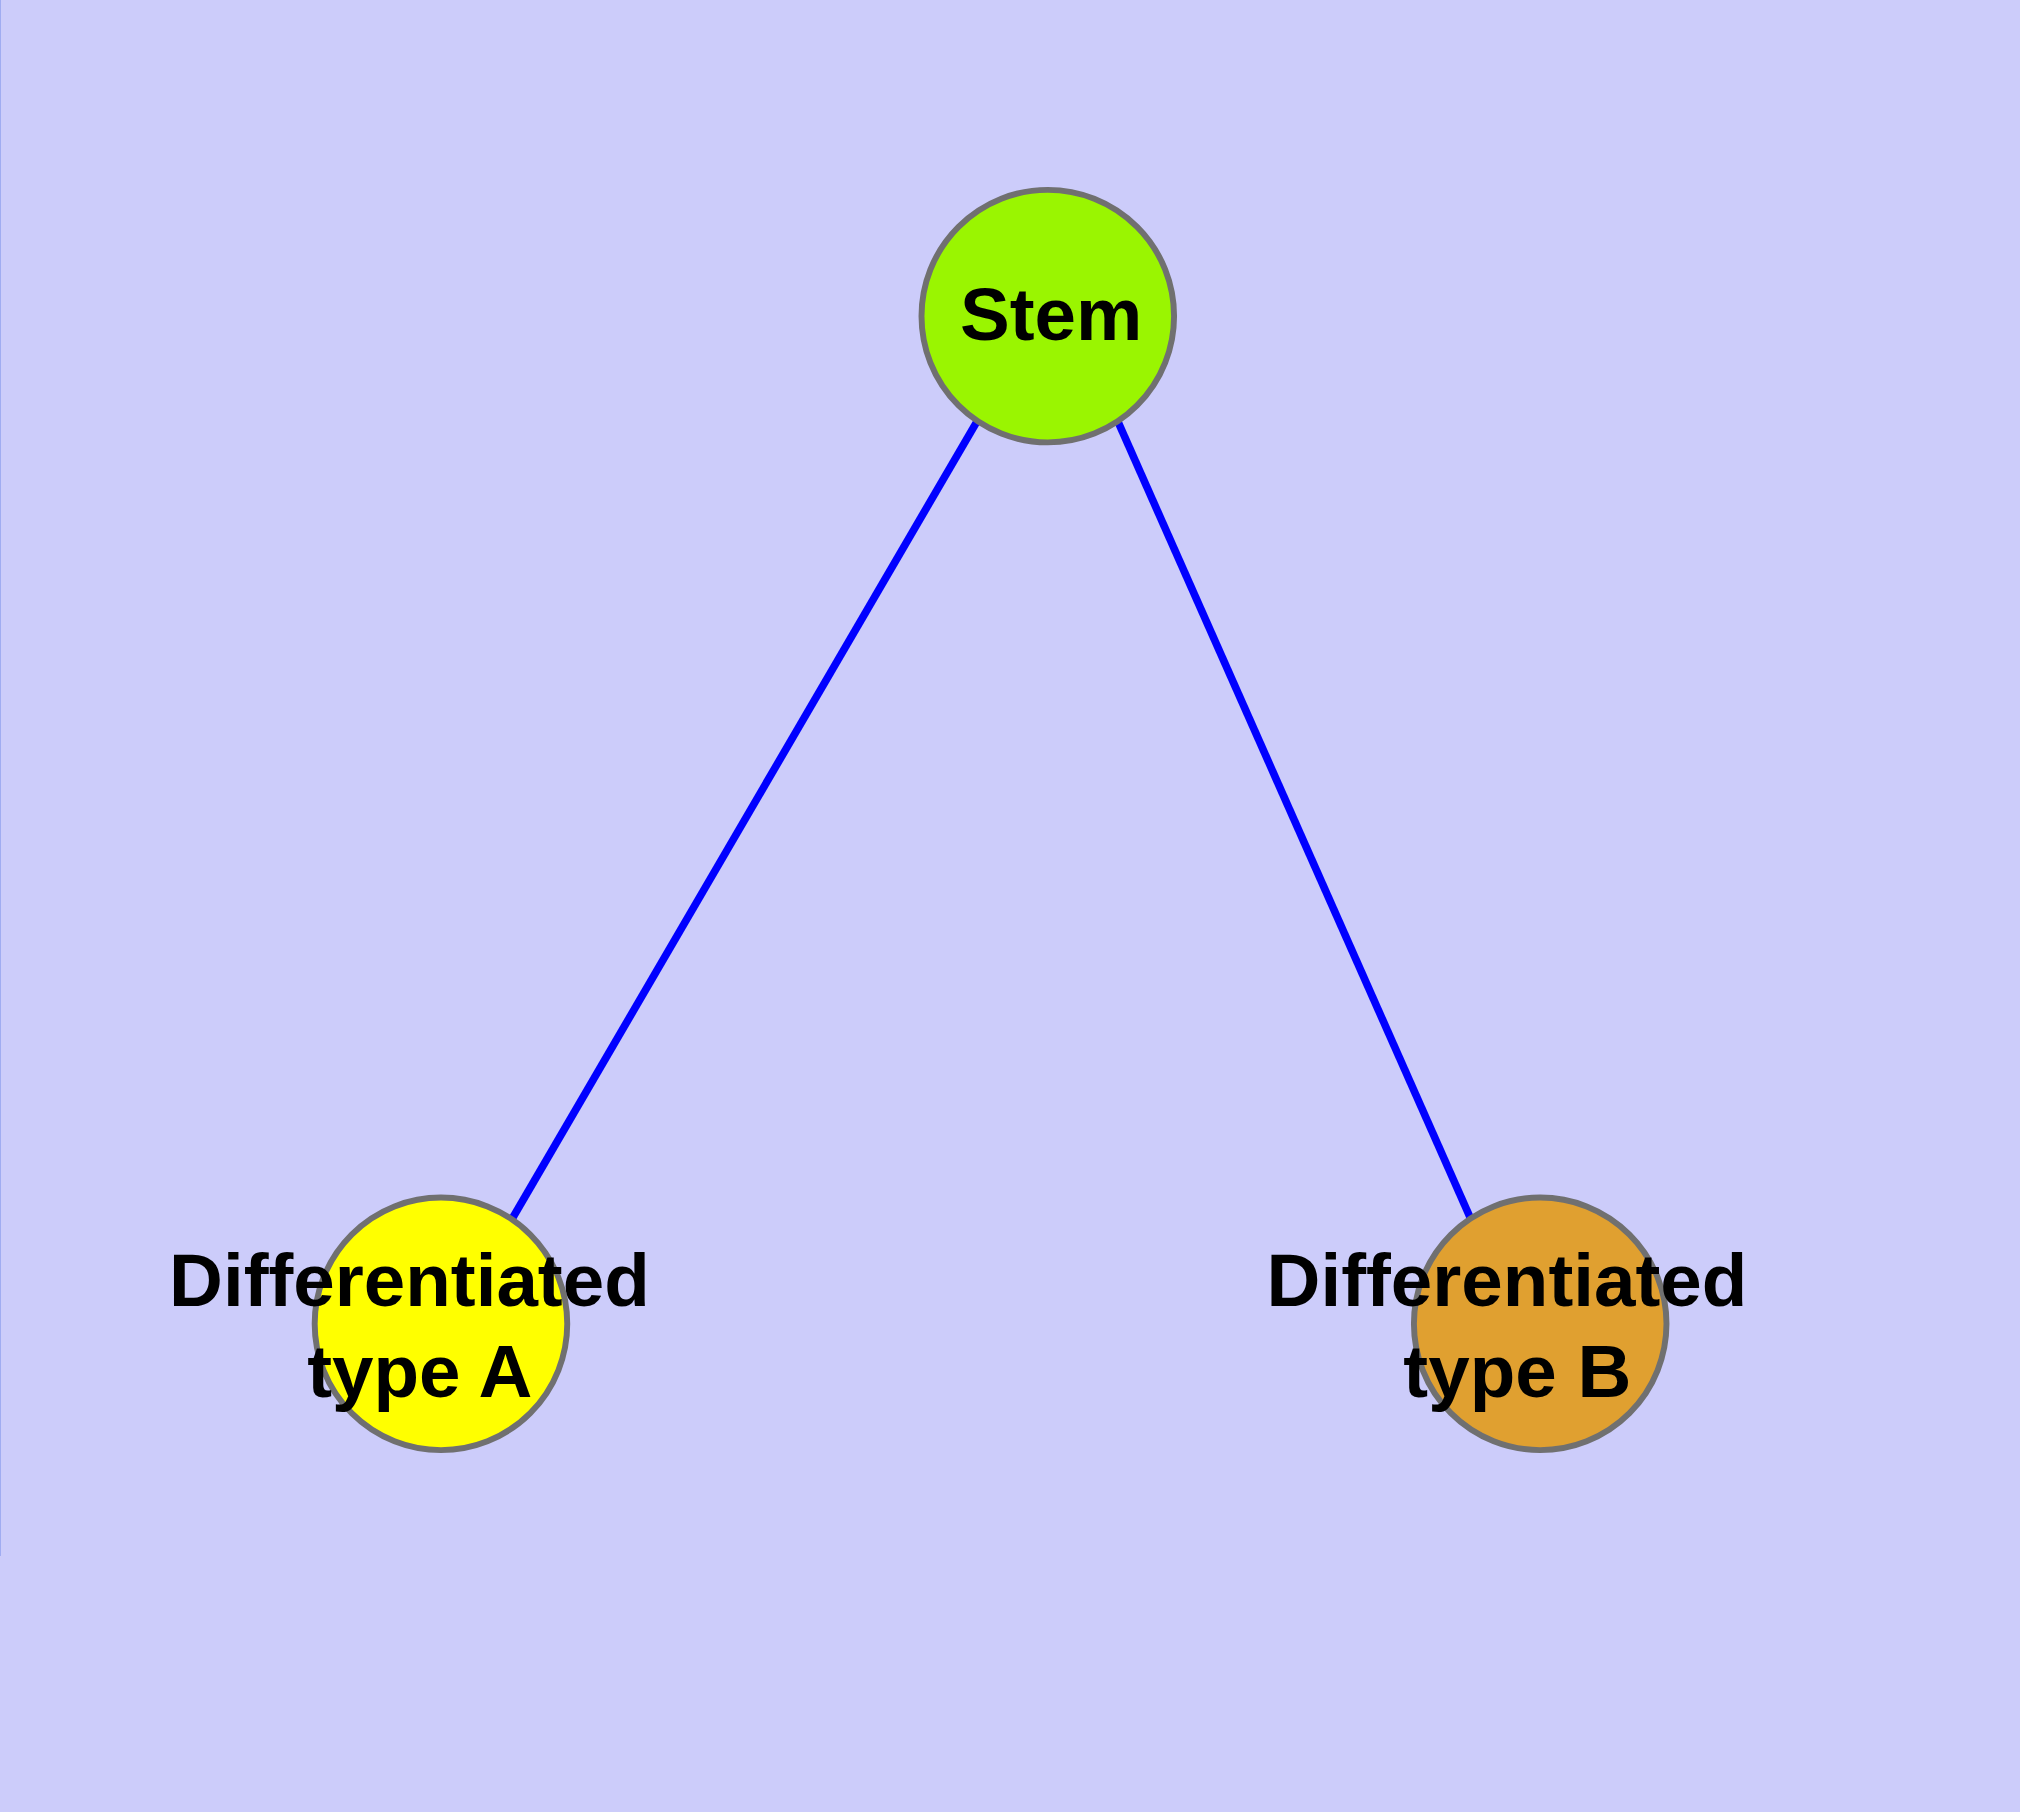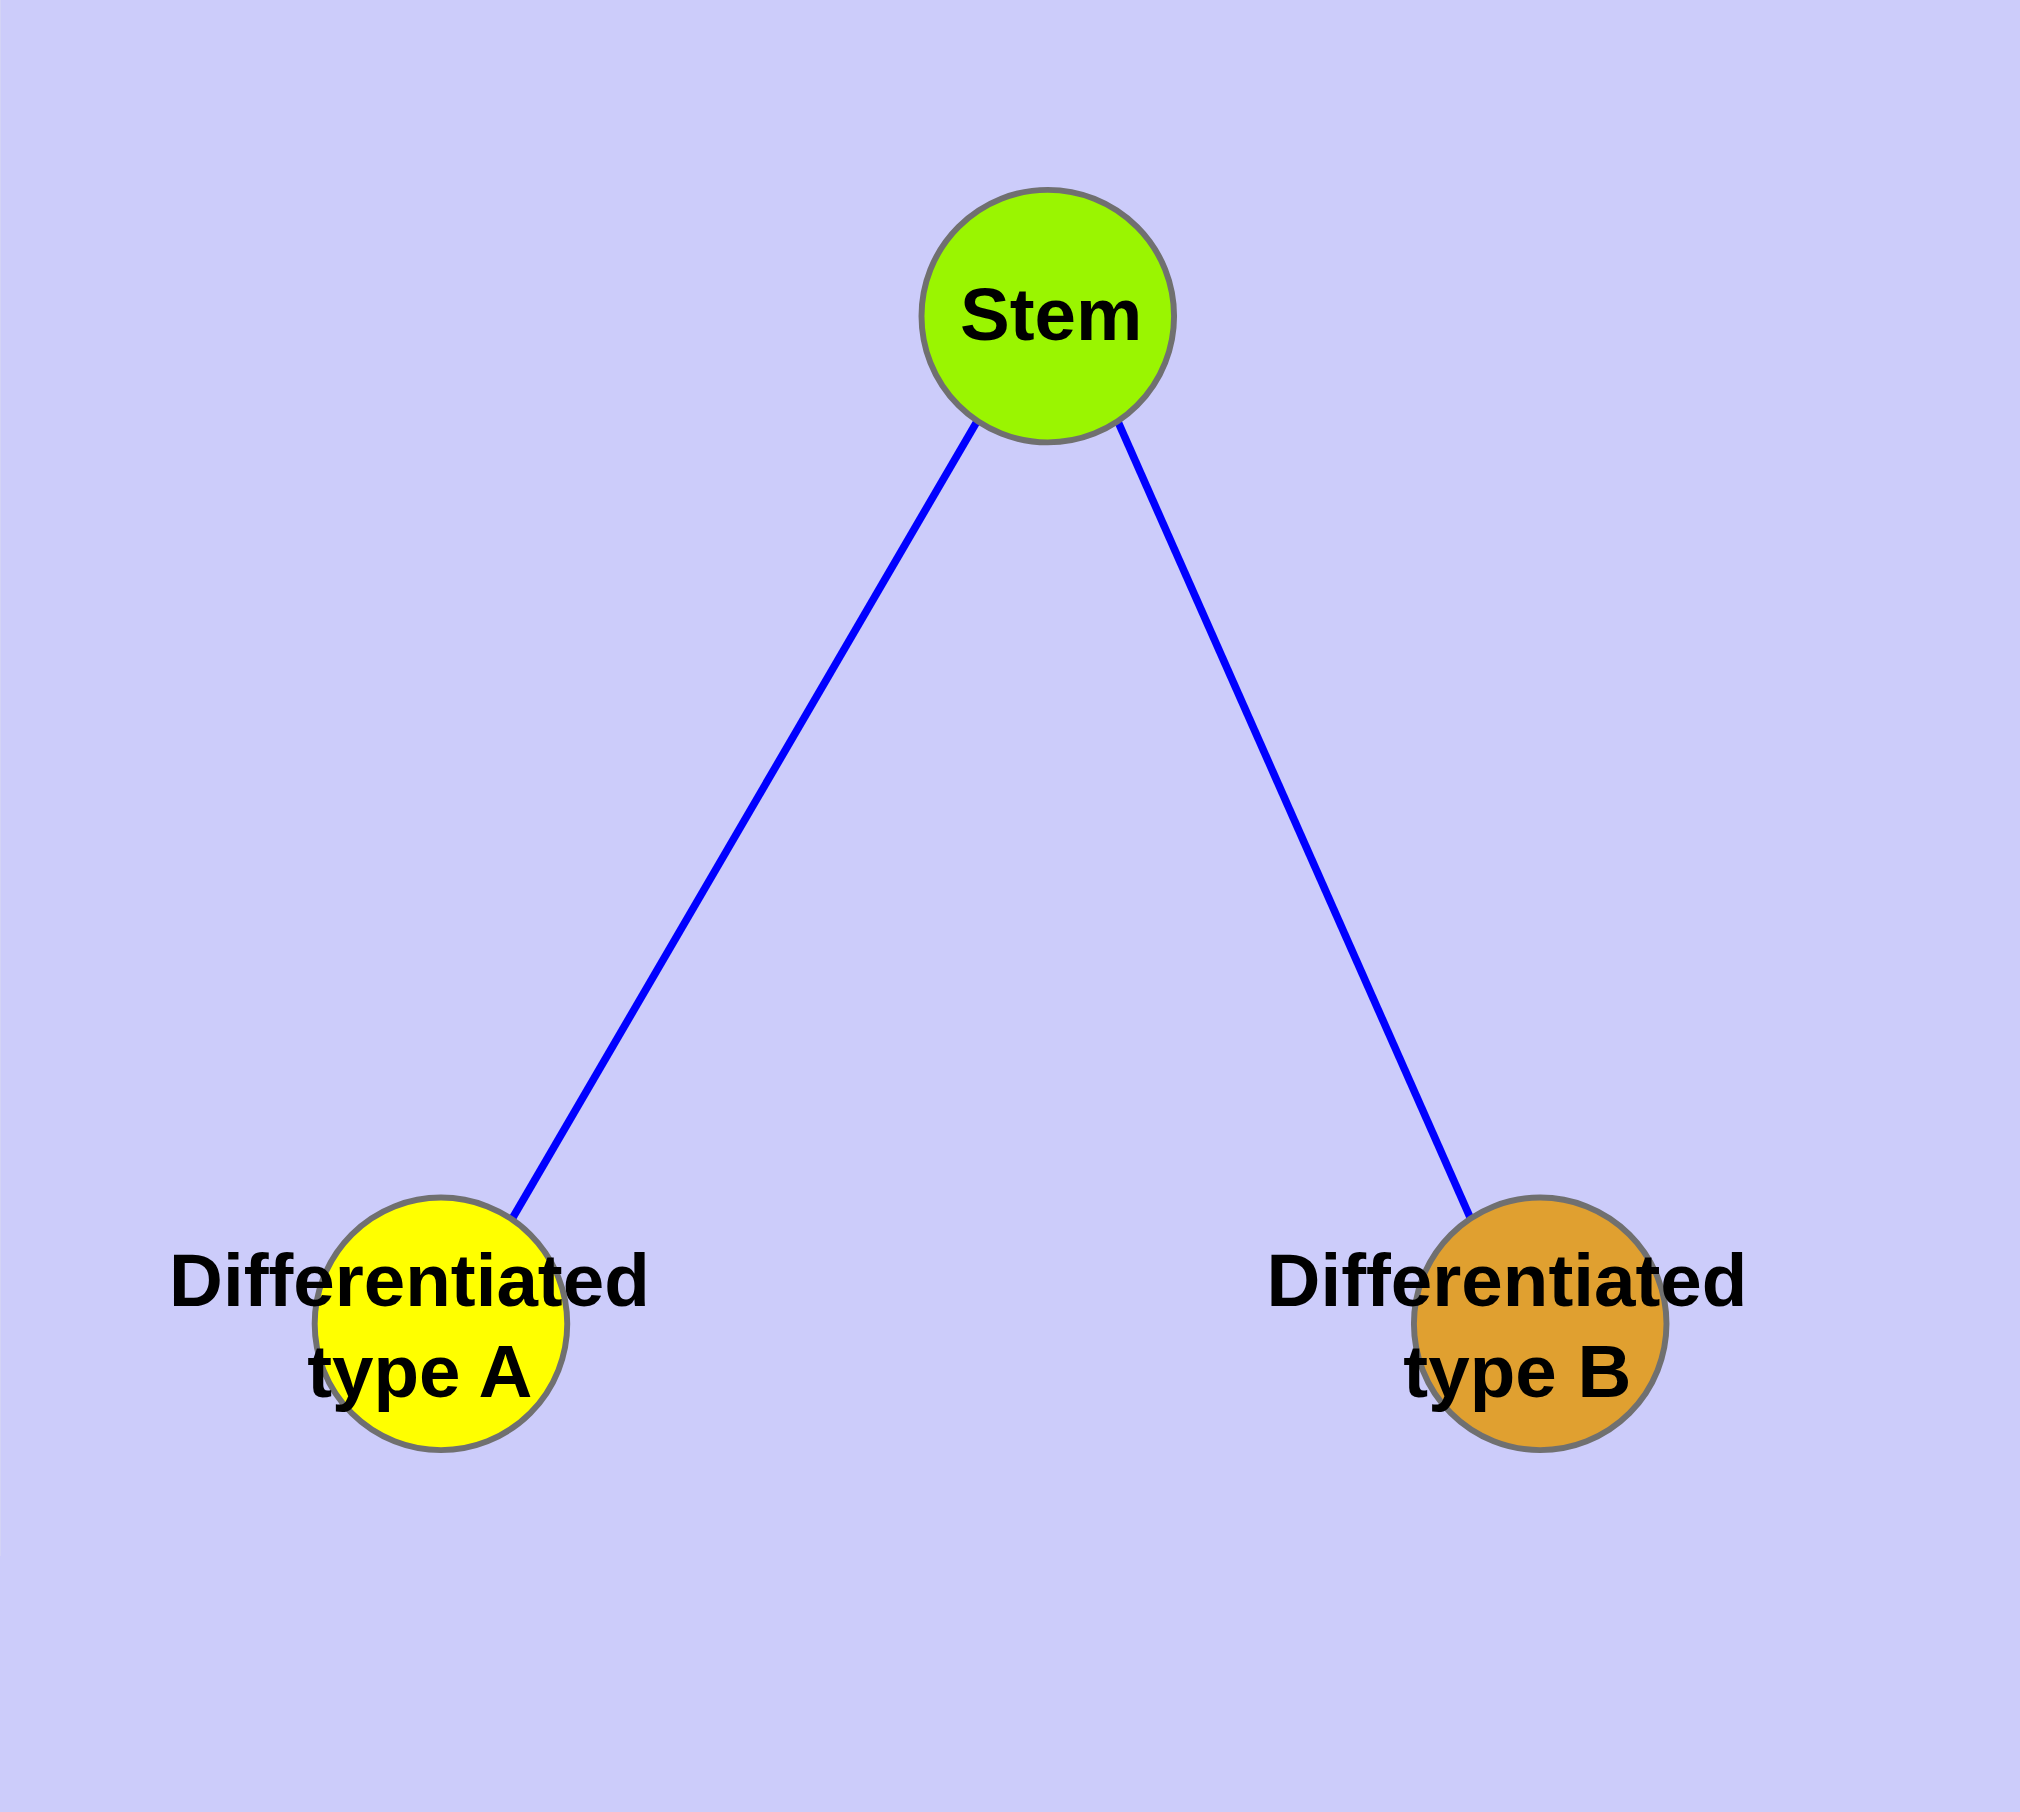--- a/index.html
+++ b/index.html
@@ -4,21 +4,21 @@
 <style>
   html, body {
     margin: 0;
     padding: 0;
     background: #ccccfa;
   }
   #stage {
     position: relative;
     width: 2021px;
     height: 1556px;
-    background: #e5e5e5;
+    background: #1d4ed8;
     overflow: hidden;
     font-family: "Liberation Sans", sans-serif;
   }
   #graph-svg {
     position: absolute;
     left: 0;
     top: 0;
     width: 2021px;
     height: 1812px;
   }

